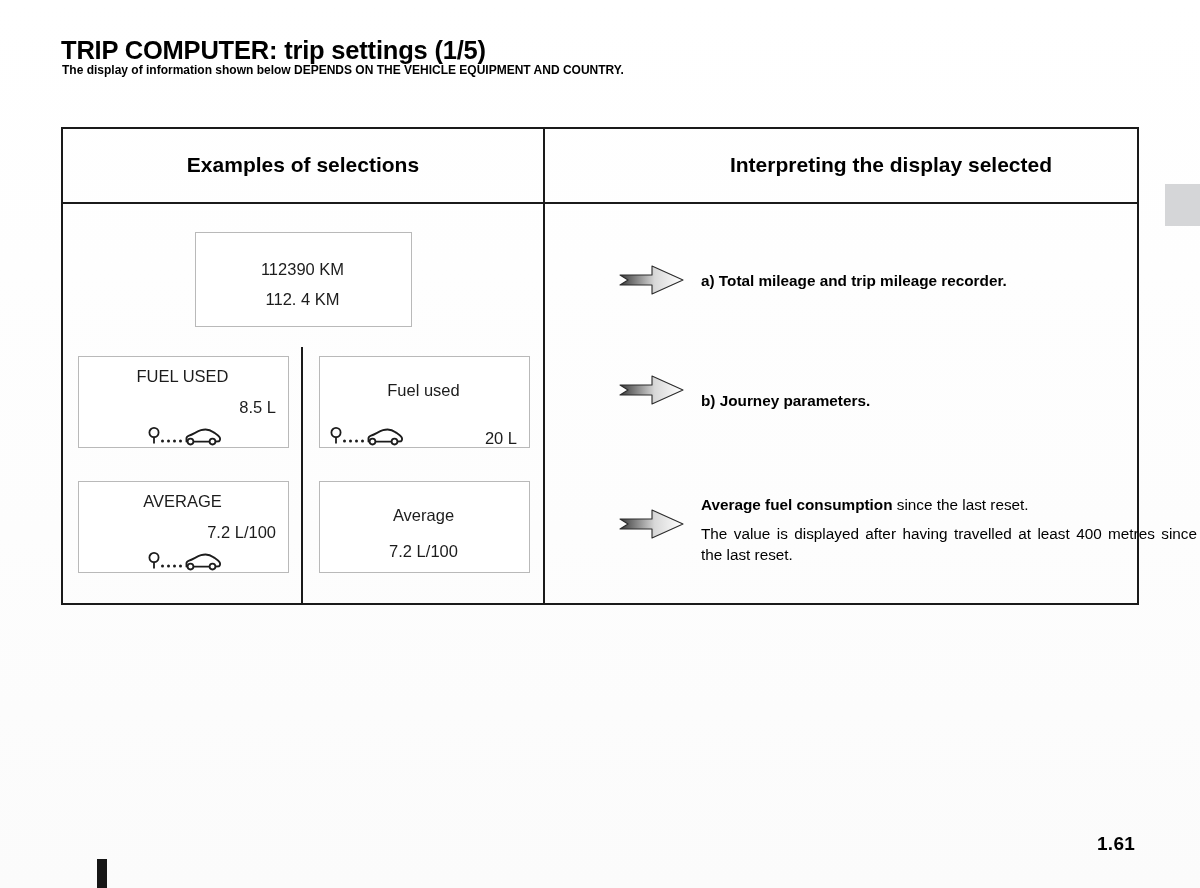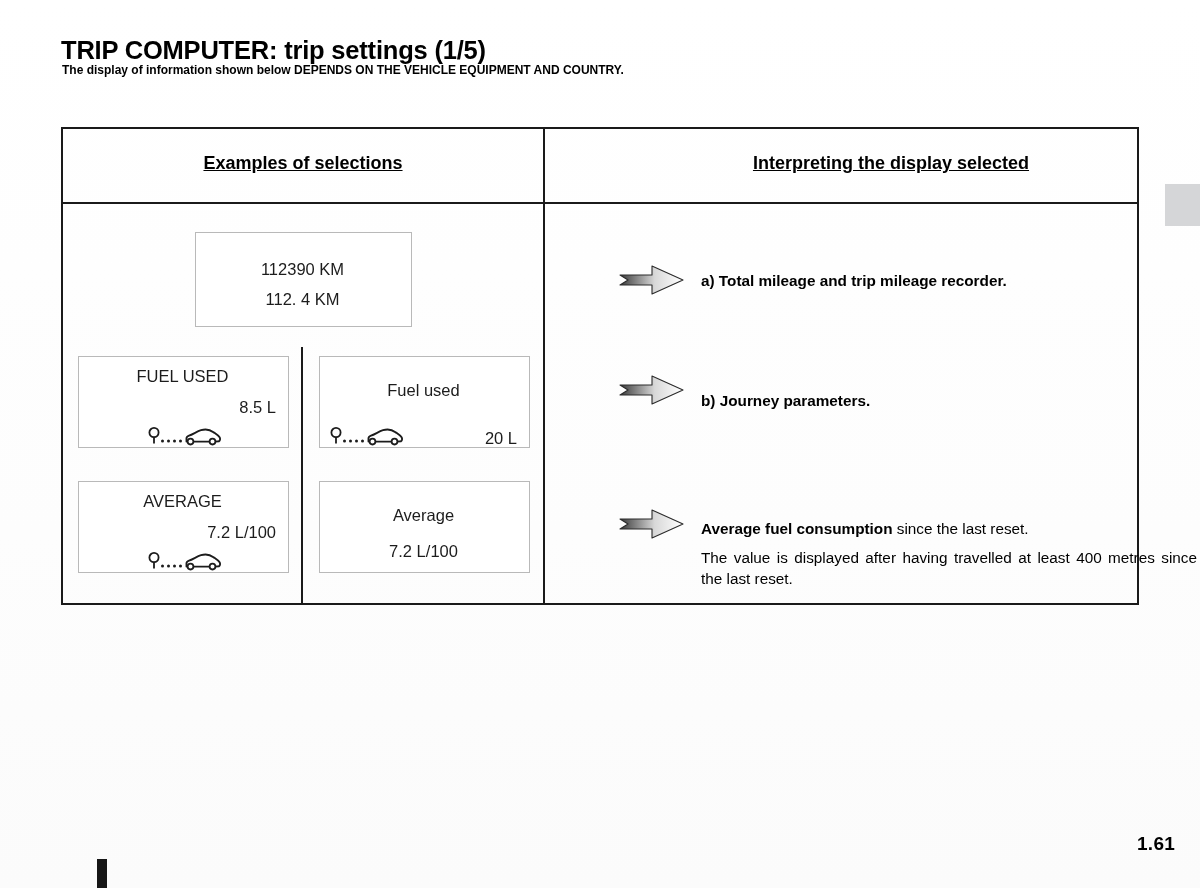--- a/index.html
+++ b/index.html
@@ -71,24 +71,23 @@
     left: 238px;
     top: 218px;
     width: 2px;
     height: 258px;
     background: #1a1a1a;
   }
 
   .col-head {
     position: absolute;
     top: 24px;
-    font-size: 18px;
+    font-size: 21px;
     font-weight: bold;
     text-align: center;
-    text-decoration: underline;
   }
   .col-head.left  { left: 0;     width: 480px; }
   .col-head.right { left: 482px; width: 596px; padding-left: 48px; }
 
   
   .lcd {
     position: absolute;
     box-sizing: border-box;
     border: 1px solid #b9b9b9;
     background: #ffffff;
@@ -161,39 +160,38 @@
   #explain-a { top: 125px; }
   #explain-a .arrow { top: 9px; }
   #explain-a .etext { top: 16px; }
 
   #explain-b { top: 229px; }
   #explain-b .arrow { top: 15px; }
   #explain-b .etext { top: 0; margin-top: 32px; }
 
   #explain-c { top: 365px; }
   #explain-c .arrow { top: 13px; }
-  #explain-c .etext { top: 0; width: 496px; margin-top: 24px; }
+  #explain-c .etext { top: 0; width: 496px; }
 
   
   .edge-tab {
     position: absolute;
     left: 1165px;
     top: 184px;
     width: 35px;
     height: 42px;
     background: #d5d6d8;
   }
   .page-number {
     position: absolute;
     left: 1097px;
     top: 833px;
     font-size: 19px;
     font-weight: bold;
     letter-spacing: 0.3px;
-    margin-left: 40px;
   }
   .corner-mark {
     position: absolute;
     left: 97px;
     top: 859px;
     width: 10px;
     height: 29px;
     background: #161616;
   }
 </style>

